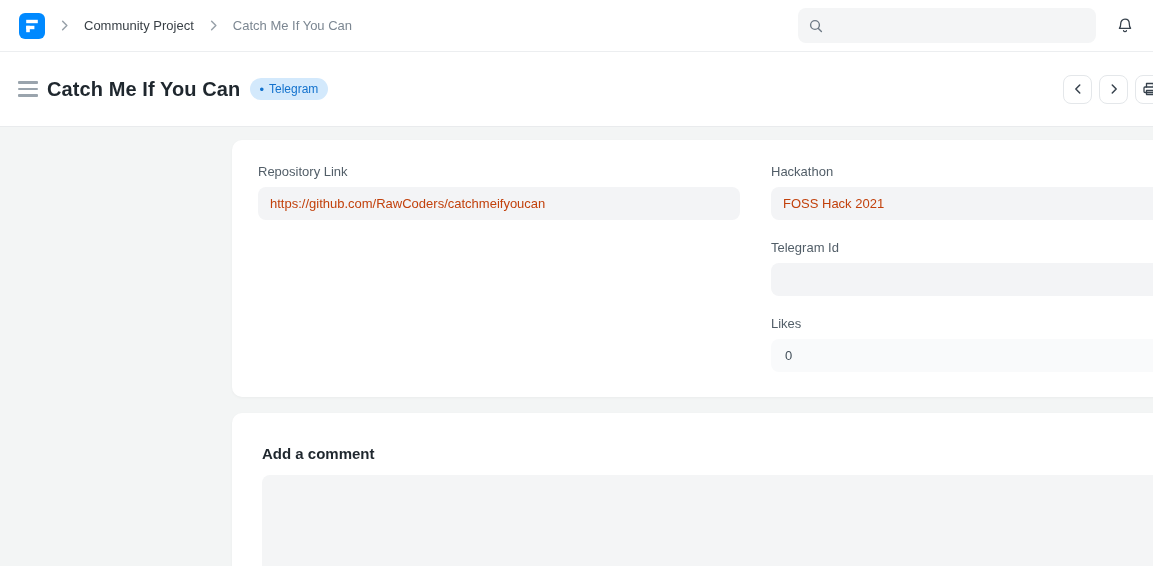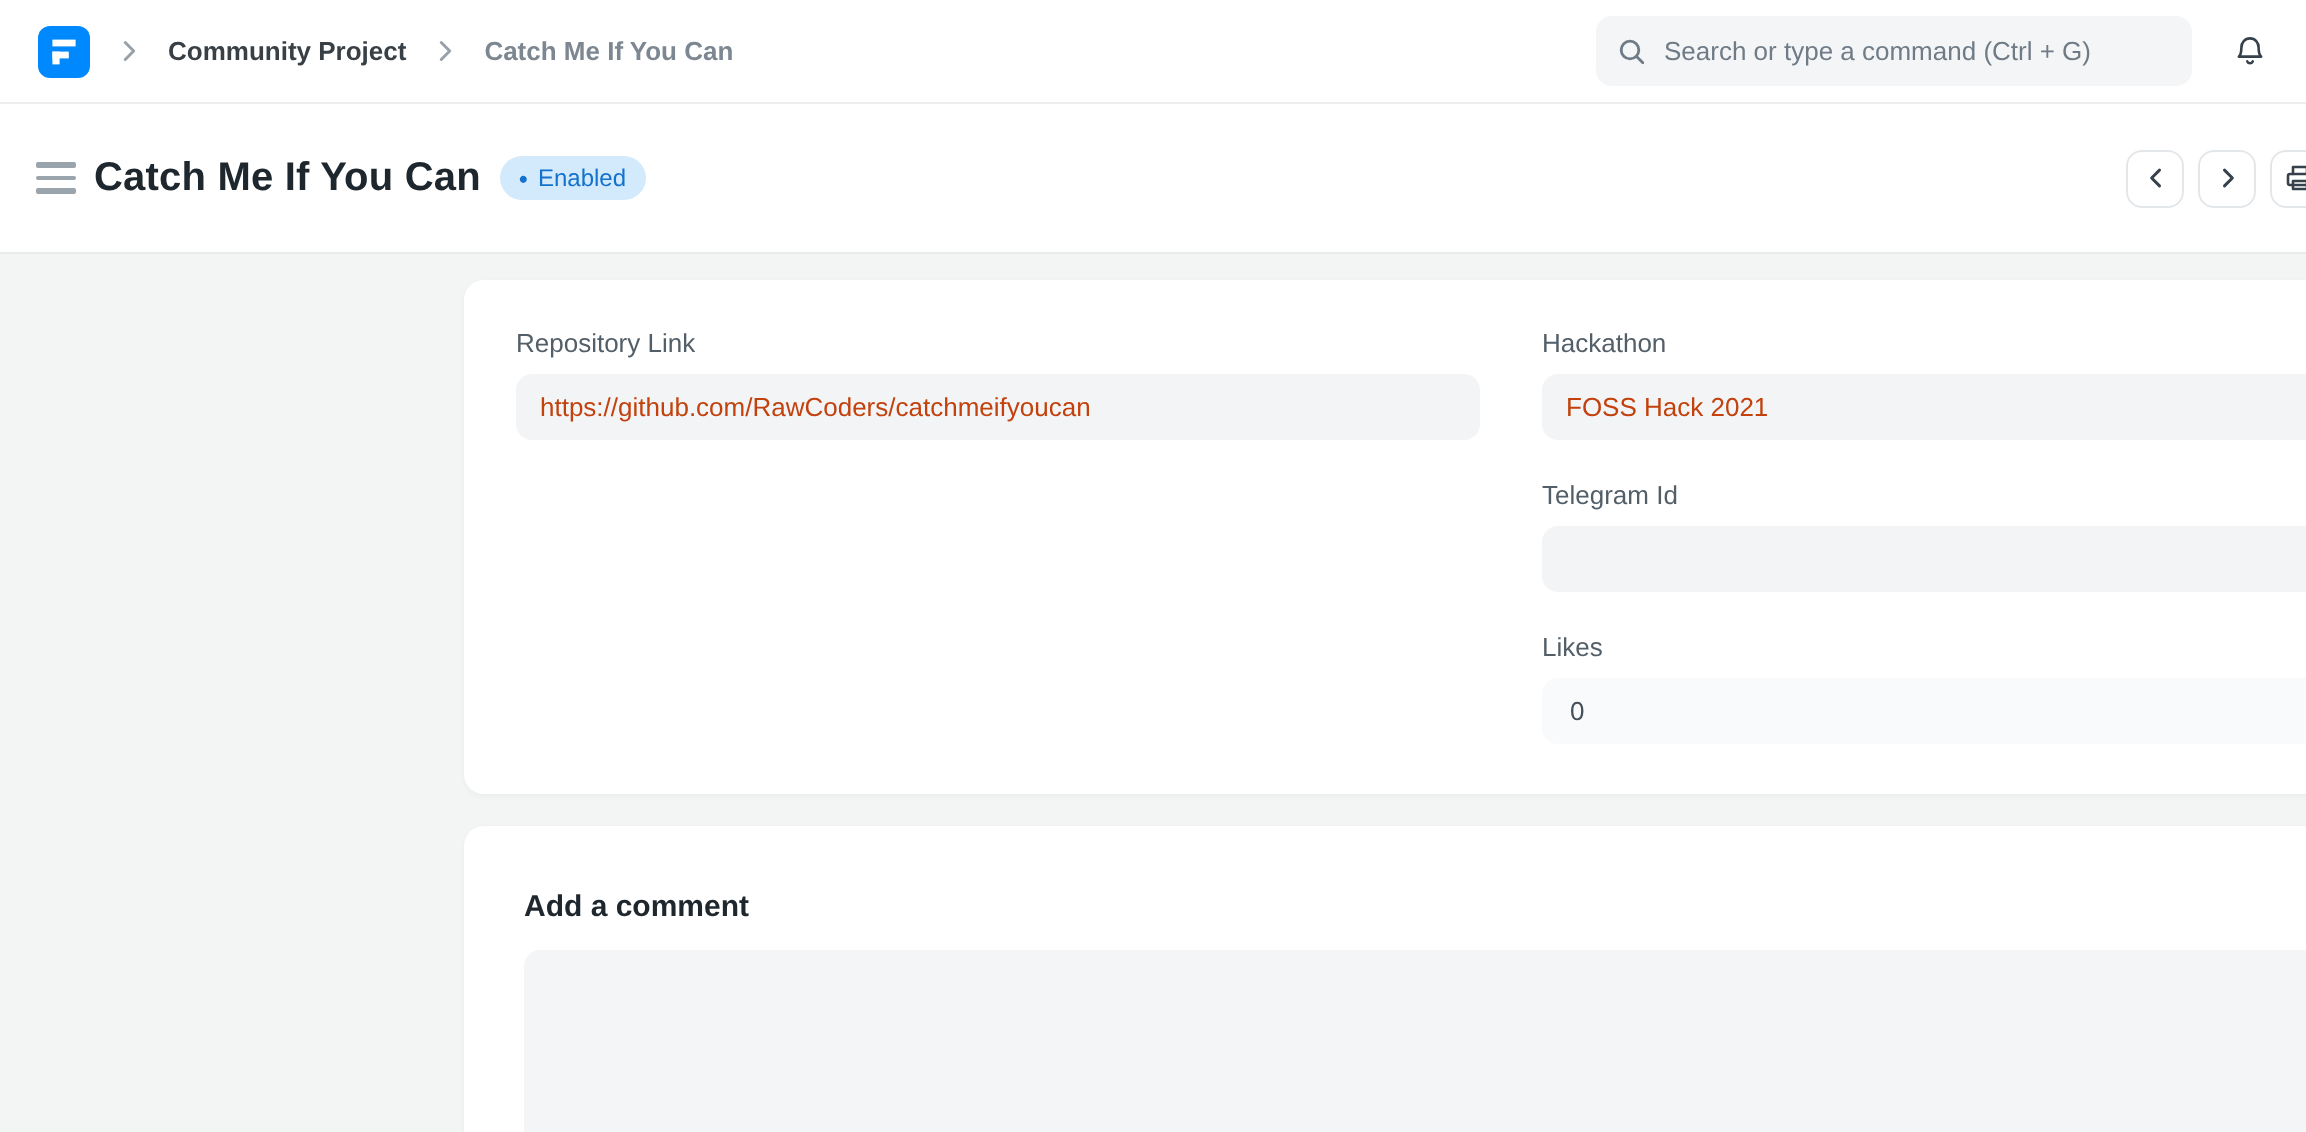--- a/index.html
+++ b/index.html
@@ -19,21 +19,21 @@
     align-items: center;
     justify-content: space-between;
     padding: 0 19px;
   }
   .nav-left { display: flex; align-items: center; gap: 12px; }
   .logo-btn {
     width: 26px; height: 26px; border: none; padding: 0;
     background: transparent; cursor: pointer; display: flex;
   }
   .crumb-sep { display: flex; align-items: center; color: #98a1a9; }
-  .crumb { font-size: 13px; text-decoration: none; cursor: pointer; font-weight: bold; }
+  .crumb { font-size: 13px; text-decoration: none; cursor: pointer; }
   .crumb.prev { color: #383f45; }
   .crumb.current { color: #7c8792; }
 
   .nav-right { display: flex; align-items: center; gap: 20px; }
   .search-box {
     width: 298px; height: 35px;
     background: #f4f5f6;
     border-radius: 8px;
     display: flex; align-items: center;
     padding: 0 10px;
@@ -181,21 +181,20 @@
   </div>
 
   <div class="nav-right">
     <div class="search-box">
       <span>
         <svg width="16" height="16" viewBox="0 0 16 16" fill="none" stroke="#6f7b86" stroke-width="1.4" stroke-linecap="round">
             <circle cx="7" cy="7" r="4.4"></circle>
             <path d="M10.4 10.4l3 3"></path>
           </svg>
       </span>
-      <input type="text" placeholder="Search or type a command (Ctrl + G)" style="">
     </div>
     <button class="bell-btn">
       <span>
         <svg width="18" height="18" viewBox="0 0 18 18" fill="none" stroke="#36414c" stroke-width="1.3" stroke-linecap="round" stroke-linejoin="round">
           <path d="M9 2.2c-2.6 0-4.3 2-4.3 4.5 0 3.4-1.3 4.6-1.3 4.6h11.2s-1.3-1.2-1.3-4.6c0-2.5-1.7-4.5-4.3-4.5z"></path>
           <path d="M7.6 13.7a1.5 1.5 0 0 0 2.8 0"></path>
         </svg>
       </span>
     </button>
   </div>
@@ -204,21 +203,21 @@
 <div class="page-head">
   <div class="head-left">
     <button class="hamburger">
       <span></span>
         <span></span>
         <span></span>
     </button>
     <h1 class="page-title">Catch Me If You Can</h1>
     <span class="status-badge" id="status-badge" style="background: rgb(211, 233, 252); color: rgb(19, 114, 205);">
       <span class="dot">•</span>
-      <span>Enabled</span>
+      <span>Telegram</span>
     </span>
   </div>
   <div class="head-actions">
     <button class="icon-btn">
       <span>
         <svg width="14" height="14" viewBox="0 0 16 16" fill="none" stroke="#36414c" stroke-width="1.7" stroke-linecap="round" stroke-linejoin="round">
             <path d="M10 3.5L5.5 8l4.5 4.5"></path>
           </svg>
       </span>
     </button>

